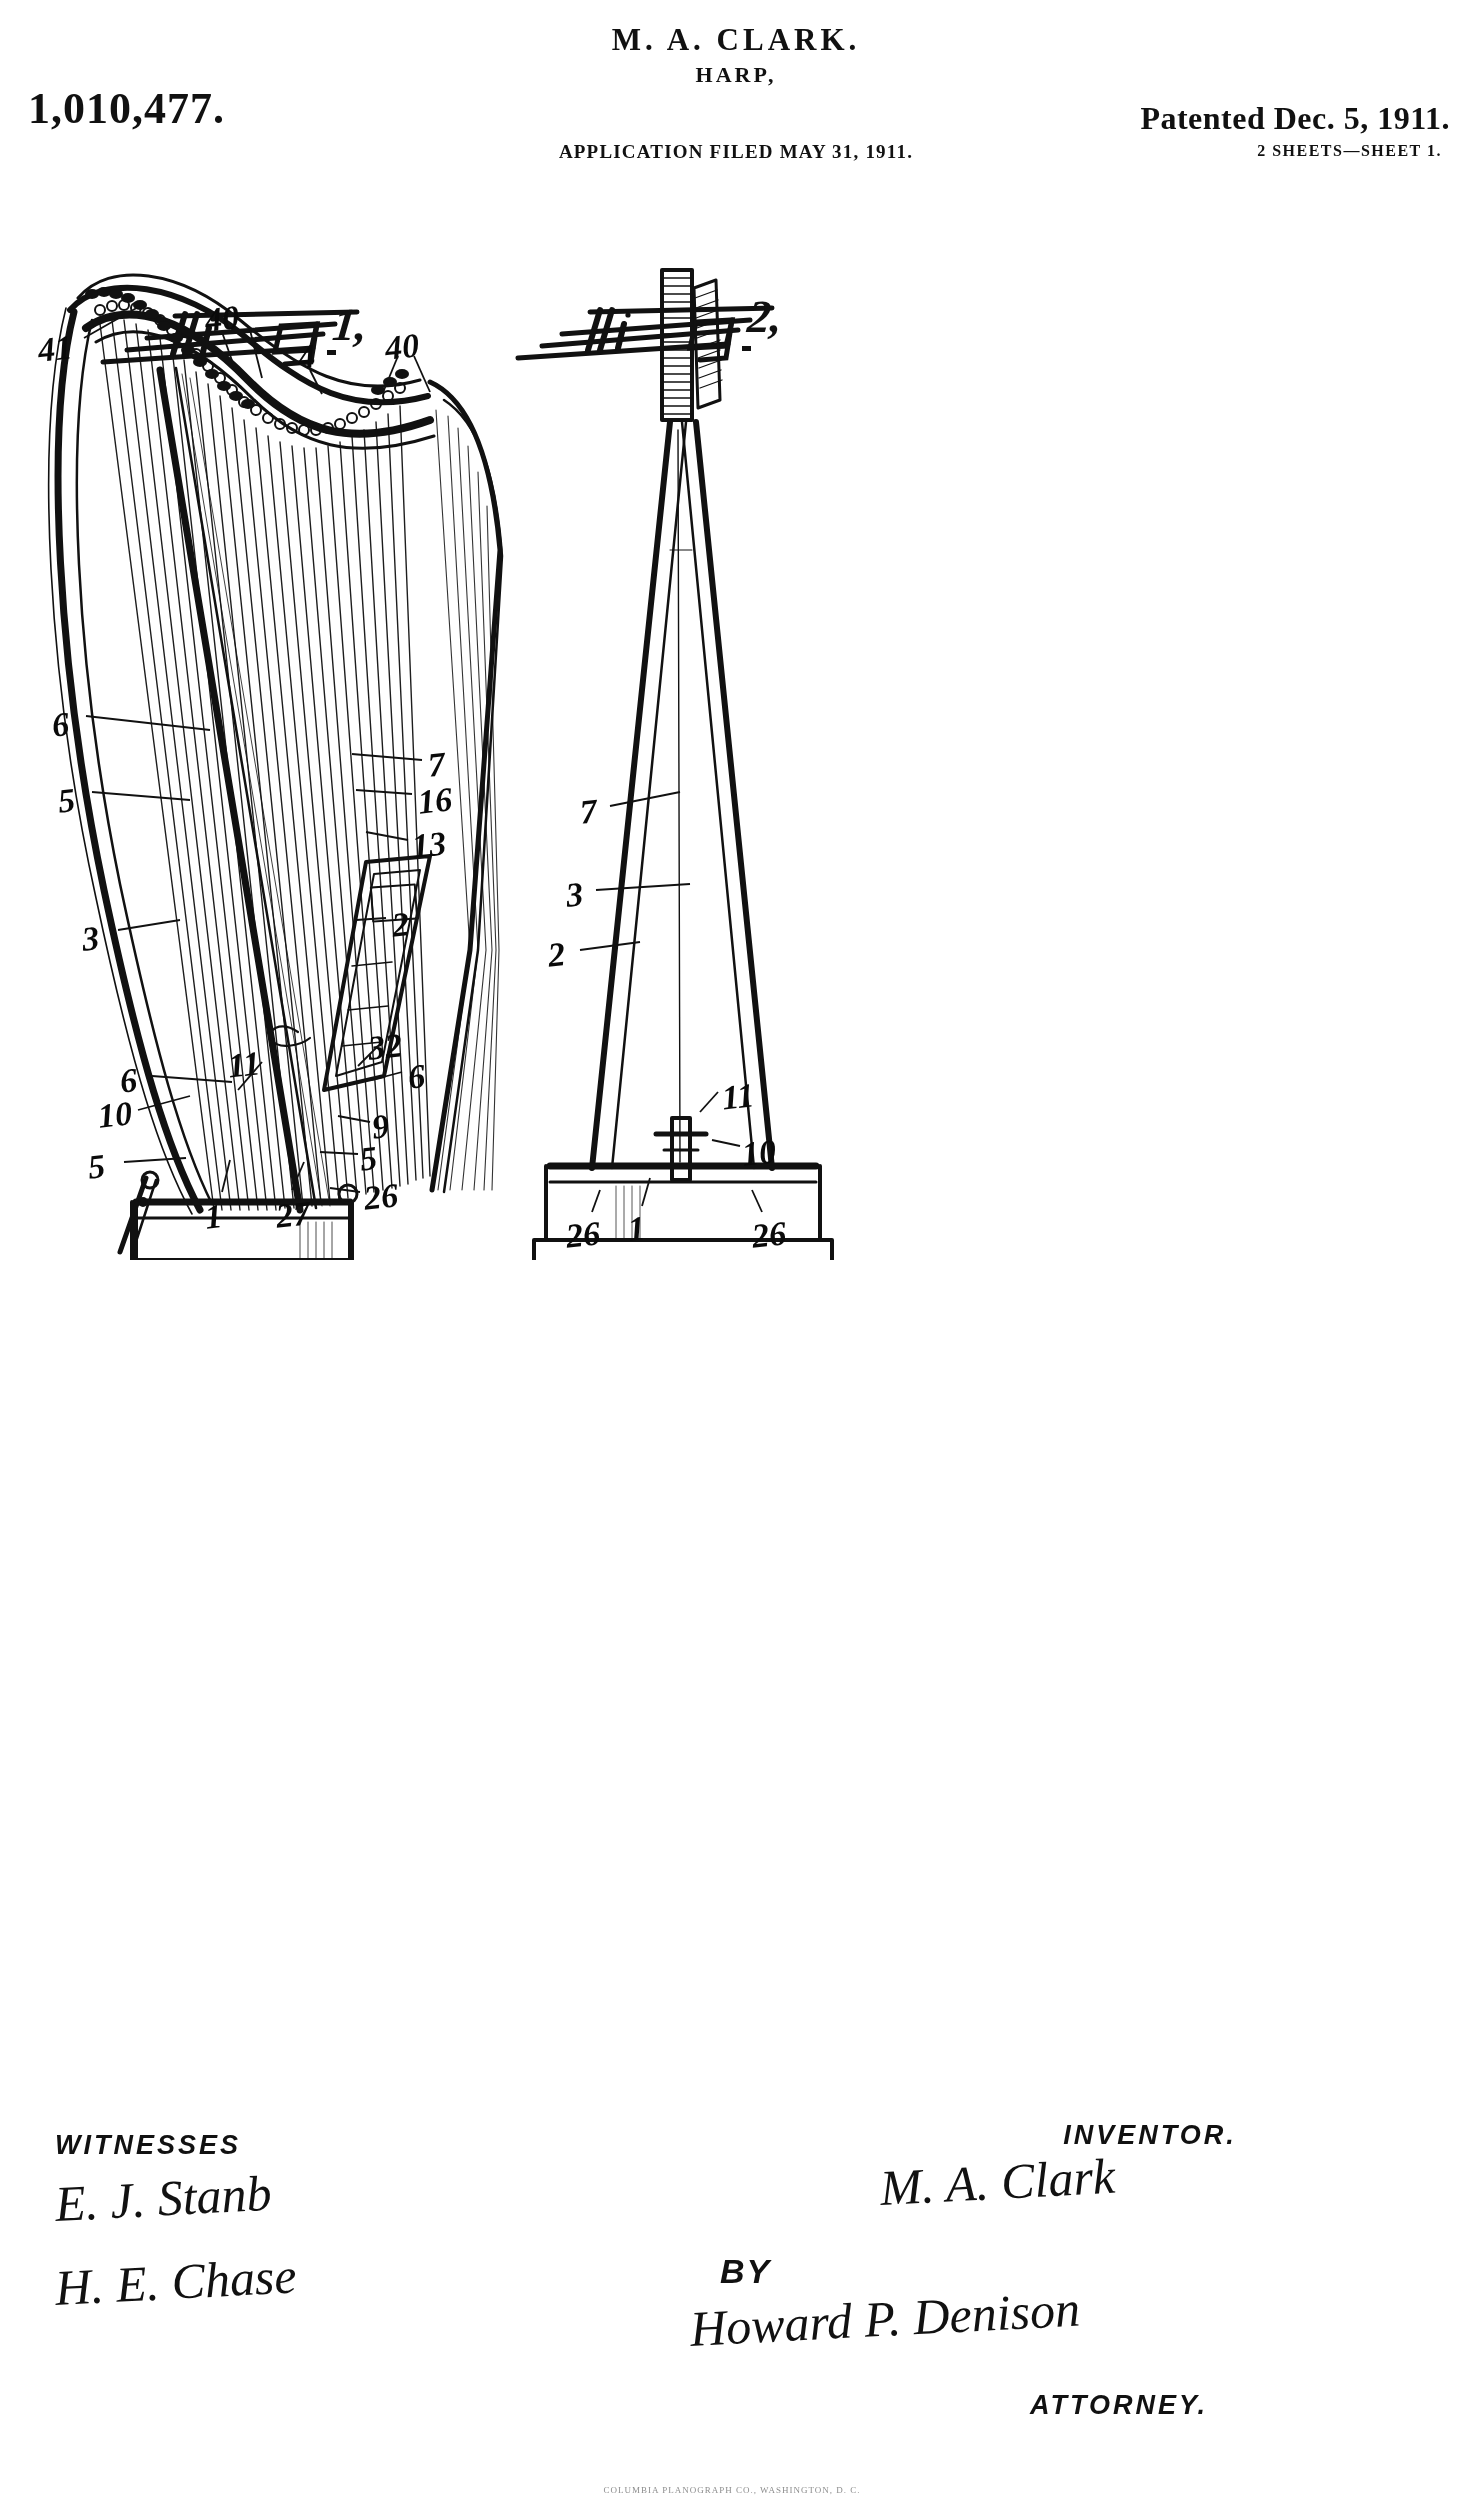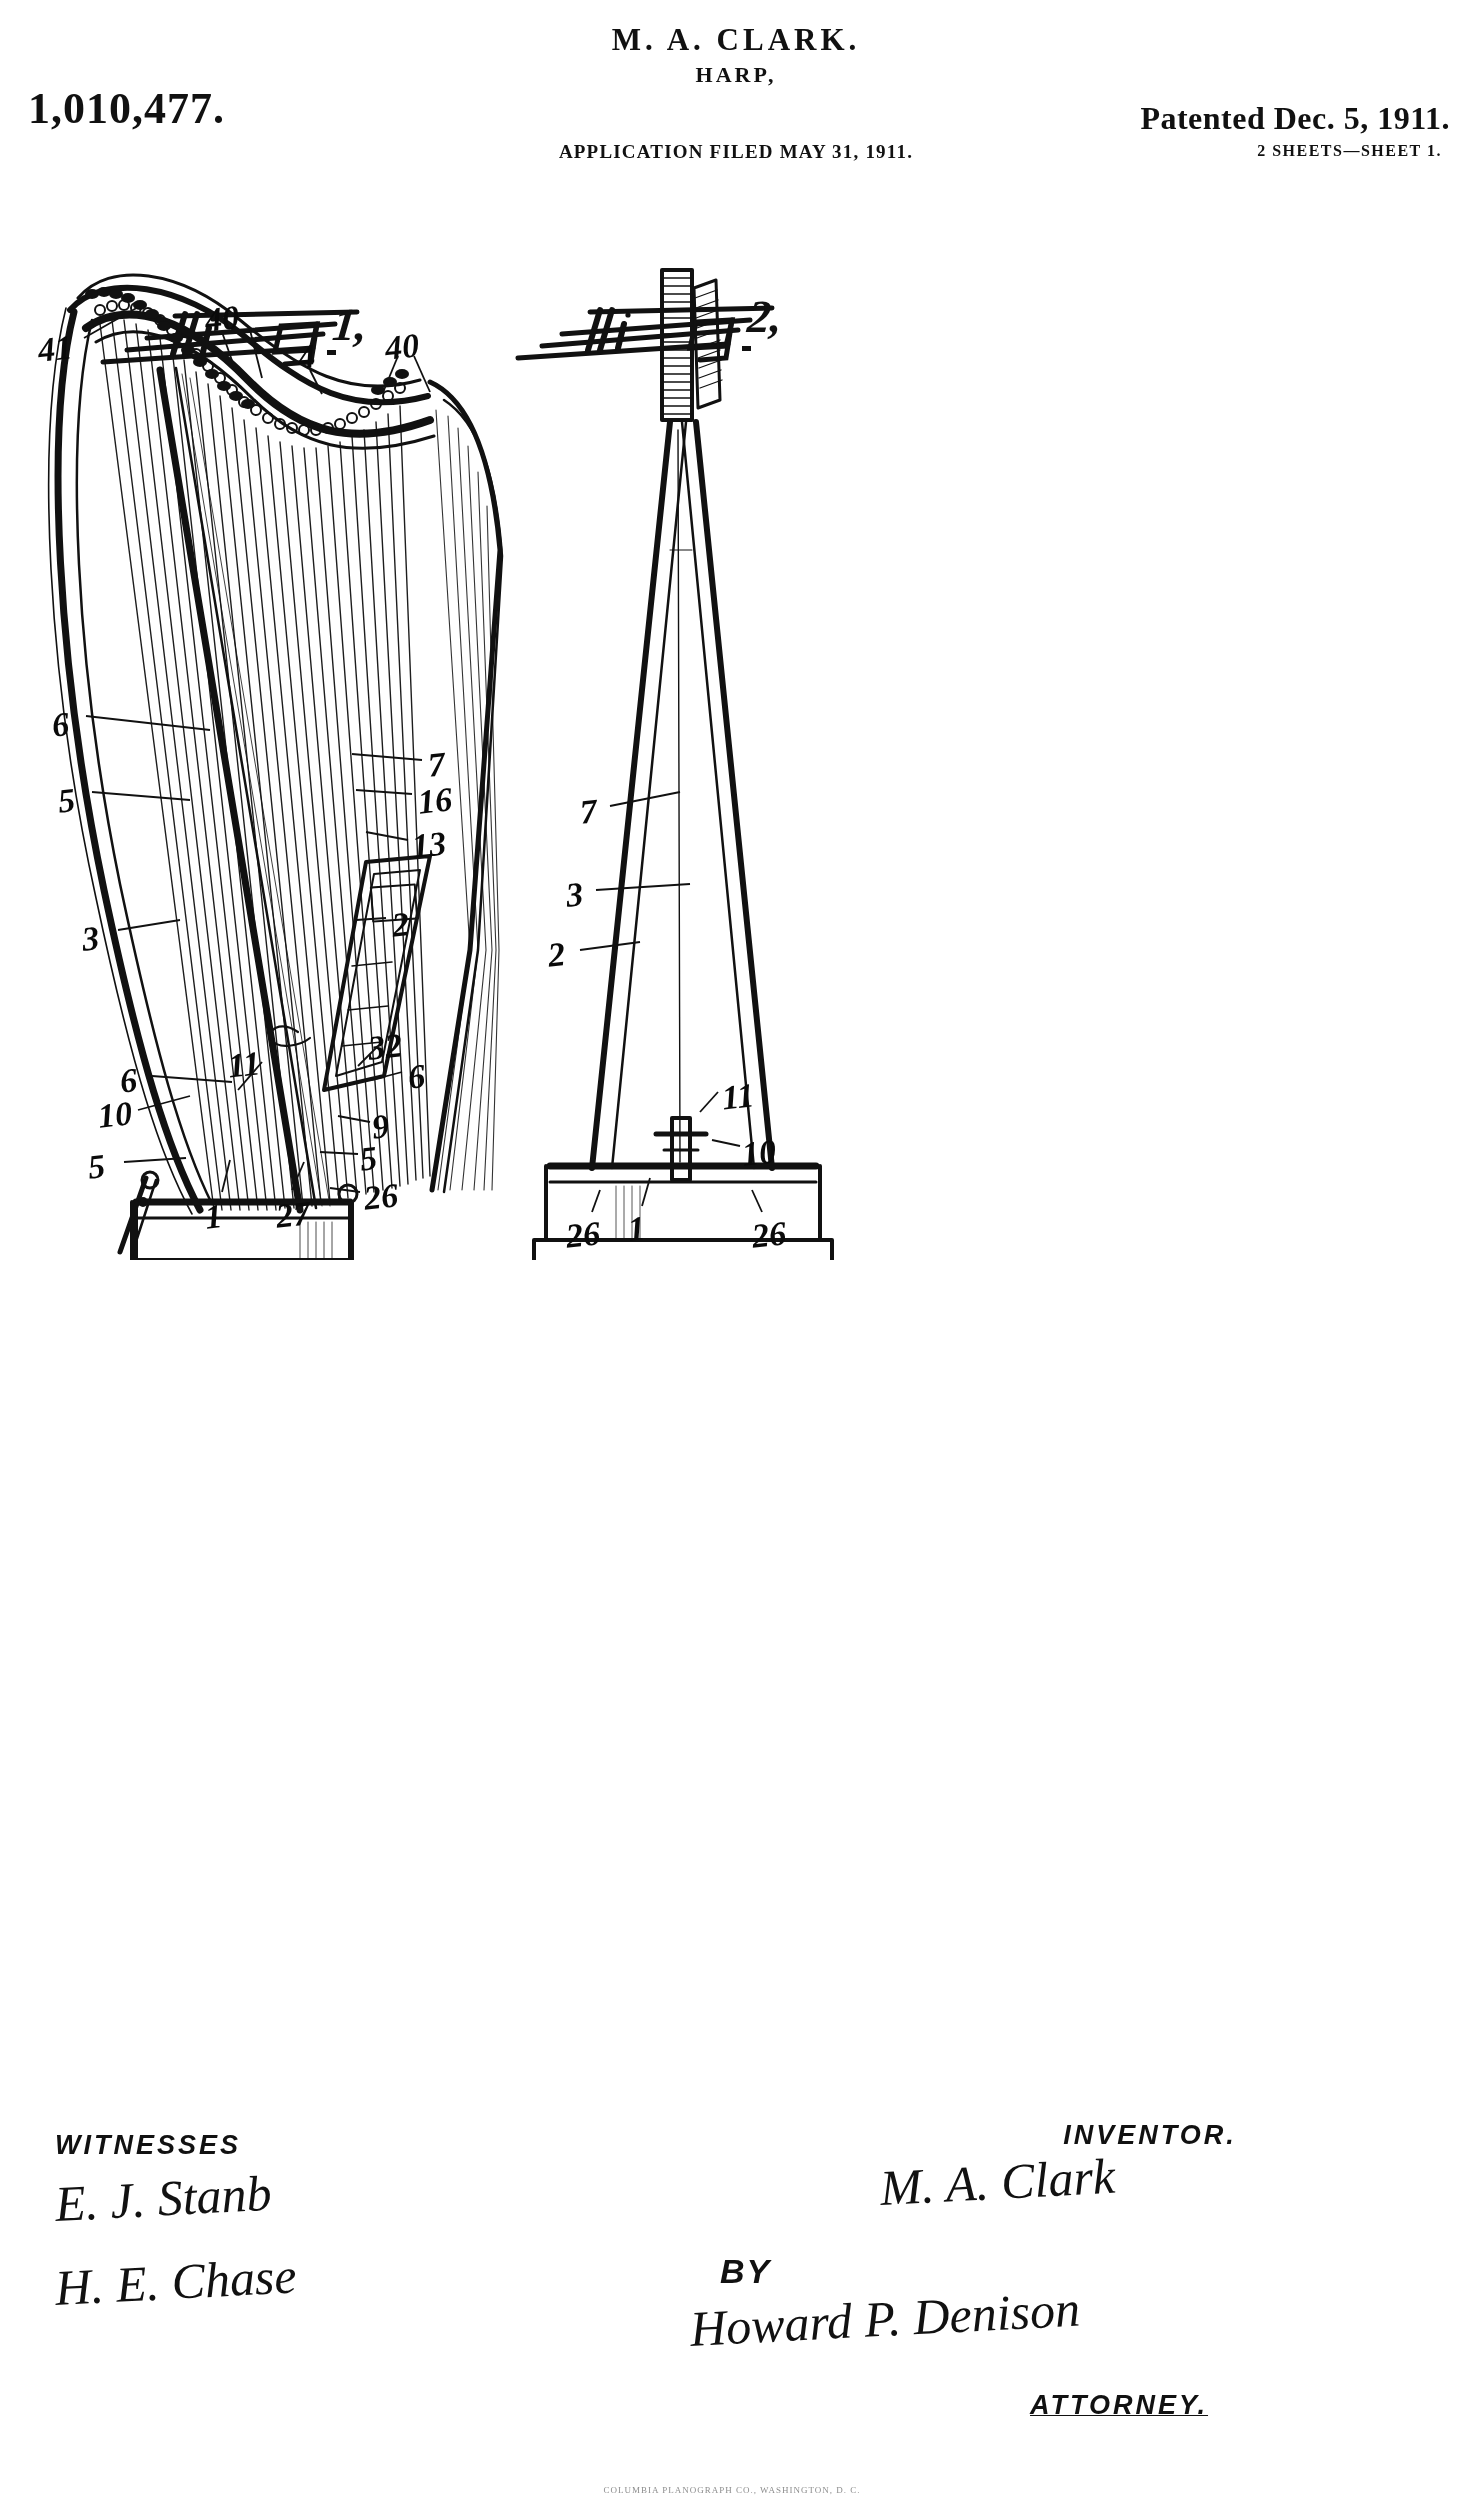--- a/index.html
+++ b/index.html
@@ -462,19 +462,19 @@
   </div>
 
   <div class="sigblock" style="left:720px;top:2252px;">
     <span class="by-lbl">BY</span>
   </div>
 
   <div class="sigblock" style="left:690px;top:2300px;">
     <div class="sigscript big">Howard P. Denison</div>
   </div>
 
-  <div class="sigblock" style="left:1030px;top:2390px;text-decoration:underline;">
+  <div class="sigblock" style="left:1030px;top:2390px;">
     <span class="lbl-sc">ATTORNEY.</span>
   </div>
 
   <div class="footer-note">COLUMBIA PLANOGRAPH CO., WASHINGTON, D. C.</div>
 
 </div>
 
 </body></html>

